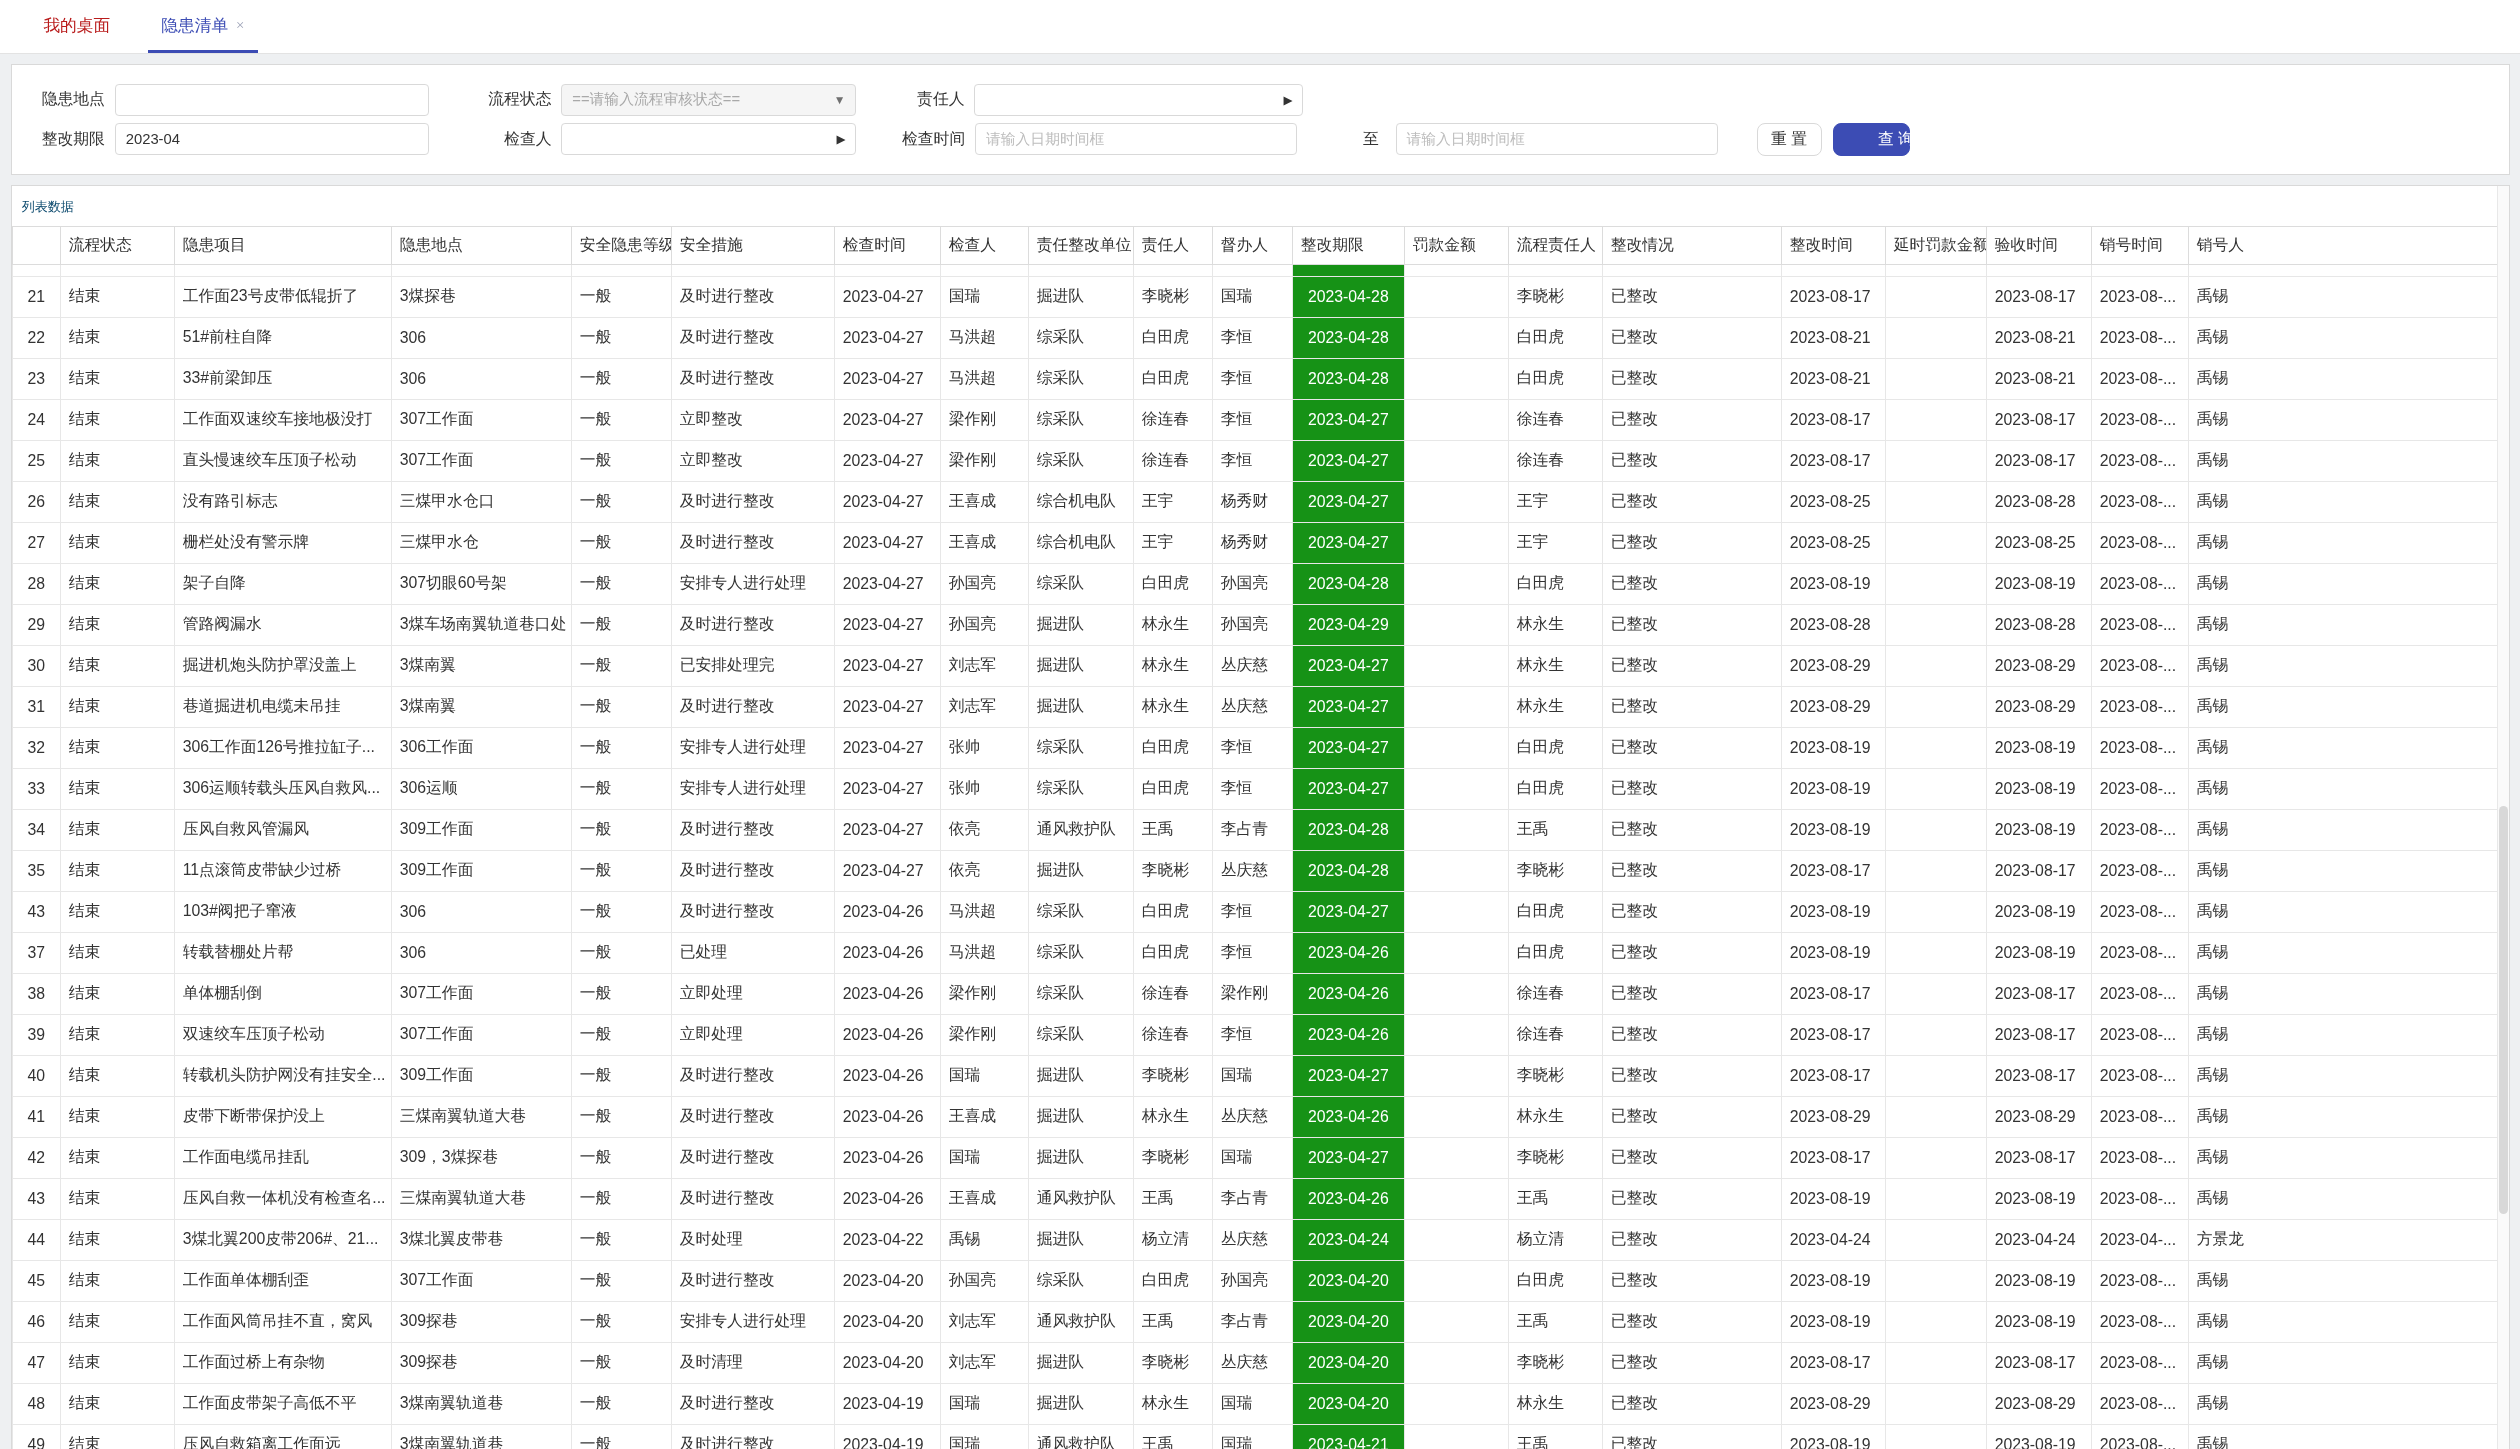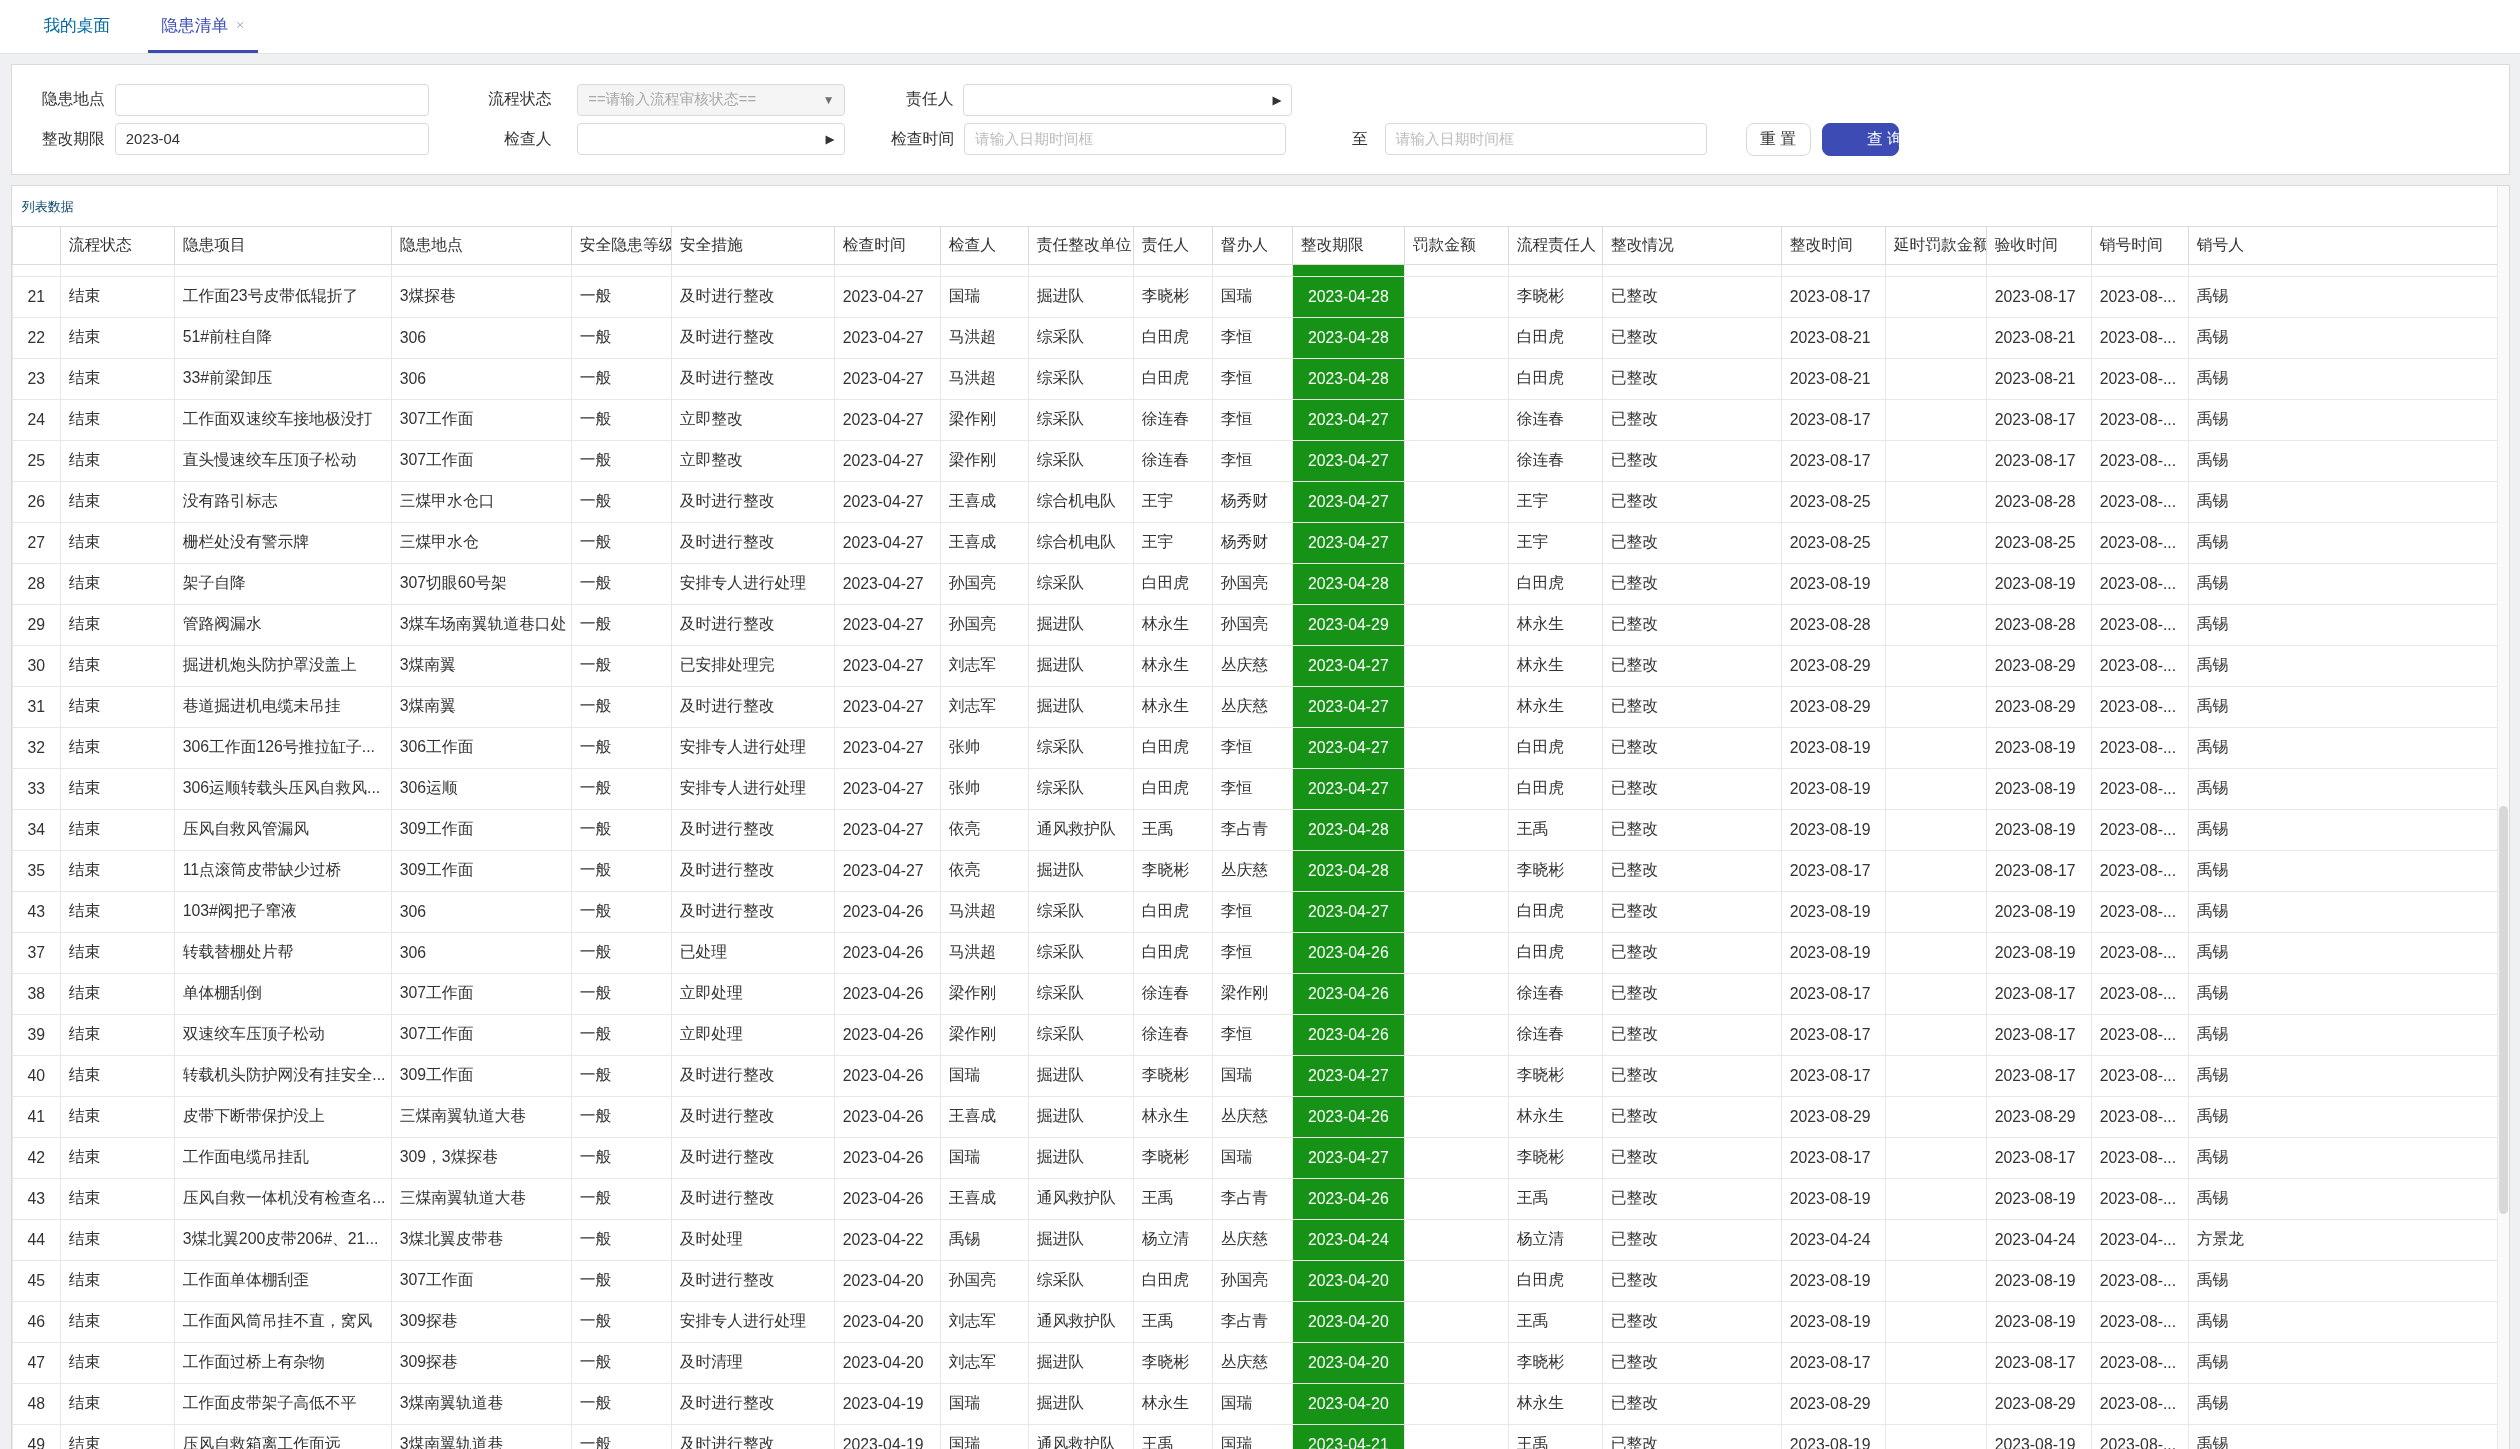--- a/index.html
+++ b/index.html
@@ -7,33 +7,33 @@
   body {
     width:2521px; height:1449px; overflow:hidden;
     background:#eef0f2;
     font-family:"Liberation Sans", sans-serif;
     color:#333; font-size:15.8px;
   }
   
   .tabbar { height:54px; background:#fff; border-bottom:1px solid #e3e3e3;
             display:flex; align-items:stretch; padding-left:29.6px; }
   .tab { display:flex; align-items:center; padding:0 13.8px; margin-right:23.6px;
-         font-size:16.7px; color:#0369a1; cursor:pointer; border-bottom:3px solid transparent; }
+         font-size:16.7px; color:#b91c1c; cursor:pointer; border-bottom:3px solid transparent; }
   .tab.active { color:#3c4cb4; border-bottom-color:#3c4cb4;font-family:Liberation Serif, serif; }
   .tab .close { margin-left:7.9px; color:#9aa0b5; font-size:14.8px; }
   
   .filter-panel { margin:9.9px 10.8px 0; background:#fff; border:1px solid #d9d9d9; padding:11.8px 0; }
   .frow { display:flex; align-items:center; height:32.5px; margin:6.9px 0; }
   .flabel { width:103px; text-align:right; padding-right:9.9px; white-space:nowrap; font-size:15.8px; }
   .ctrl { height:31.5px; border:1px solid #d9d9d9; border-radius:3.9px; background:#fff;
           font-size:14.8px; color:#333; padding:0 9.9px; position:relative;
           display:flex; align-items:center; }
   input.ctrl { outline:none; font-family:"Liberation Sans", sans-serif; }
   input.ctrl::placeholder { color:#bdbdbd; }
-  .w328 { width:314px; } .w318 { width:268px;margin-left:16px; } .w334 { width:329px; } .w327 { width:322px; }
+  .w328 { width:314px; } .w318 { width:295px; } .w334 { width:329px; } .w327 { width:322px; }
   .select-gray { background:#f5f5f5; color:#a9a9a9; }
   .caret-down { position:absolute; right:9.9px; color:#707070; font-size:11.8px; }
   .caret-right { position:absolute; right:9.9px; color:#333; font-size:11.8px; }
   .ml30 { margin-left:29.6px; } .ml40 { margin-left:39px; } .ml10 { margin-left:9.9px; }
   .ml20 { margin-left:19.7px; } .ml60 { margin-left:59px; } .ml12 { margin-left:11.8px;padding-left:48px; }
   .to-label { width:29.6px; text-align:center; white-space:nowrap; }
   .btn { height:33px; border-radius:8px; font-size:15.8px; display:flex; align-items:center;
          justify-content:center; cursor:pointer; white-space:nowrap; }
   .btn-reset { width:65px; background:#fff; border:1px solid #d9d9d9; color:#333; }
   .btn-query { width:77px; background:#3c4cb4; border:1px solid #3c4cb4; color:#fff; }

